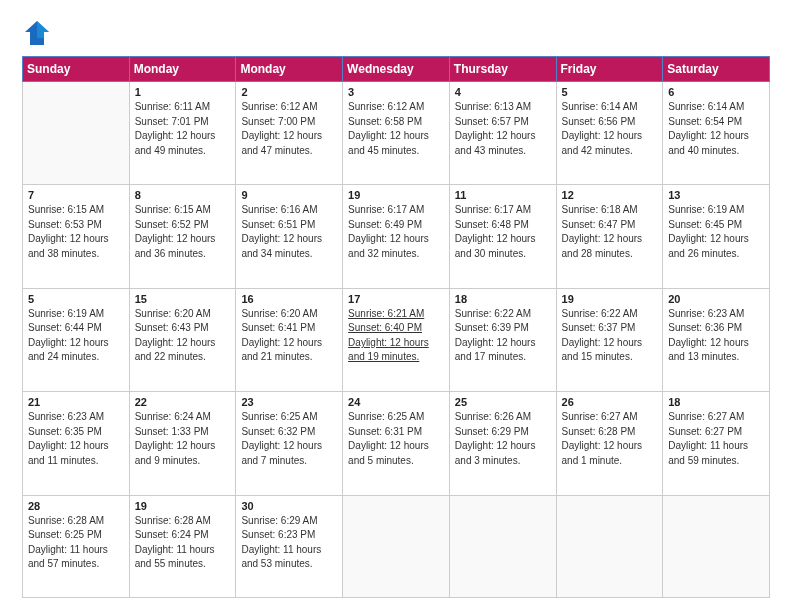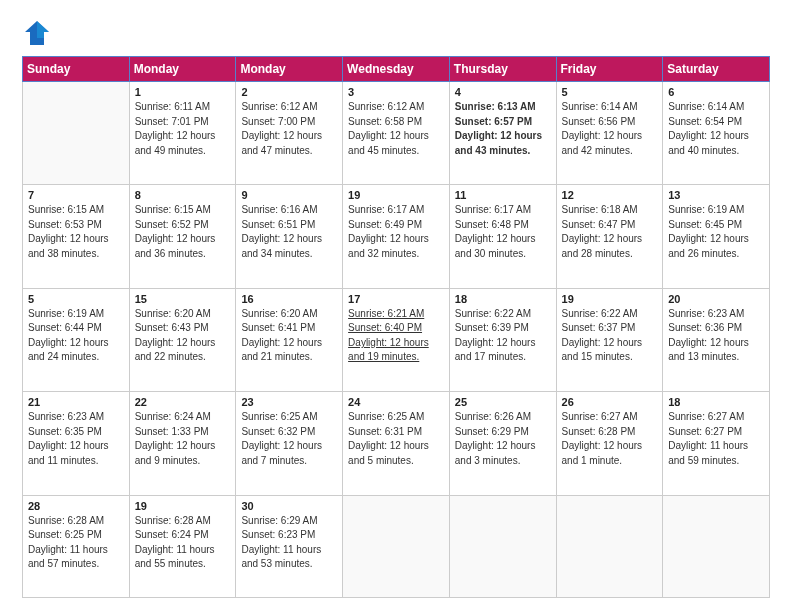--- a/index.html
+++ b/index.html
@@ -154,21 +154,21 @@
           </td>
           <td>
             <span class="day-num">3</span>
             <div class="cell-text" style="white-space: pre-line;">Sunrise: 6:12 AM
 Sunset: 6:58 PM
 Daylight: 12 hours
 and 45 minutes.</div>
           </td>
           <td>
             <span class="day-num">4</span>
-            <div class="cell-text" style="white-space: pre-line; font-weight: bold;">Sunrise: 6:13 AM
+            <div class="cell-text" style="white-space: pre-line;">Sunrise: 6:13 AM
 Sunset: 6:57 PM
 Daylight: 12 hours
 and 43 minutes.</div>
           </td>
           <td>
             <span class="day-num">5</span>
             <div class="cell-text" style="white-space: pre-line;">Sunrise: 6:14 AM
 Sunset: 6:56 PM
 Daylight: 12 hours
 and 42 minutes.</div>

